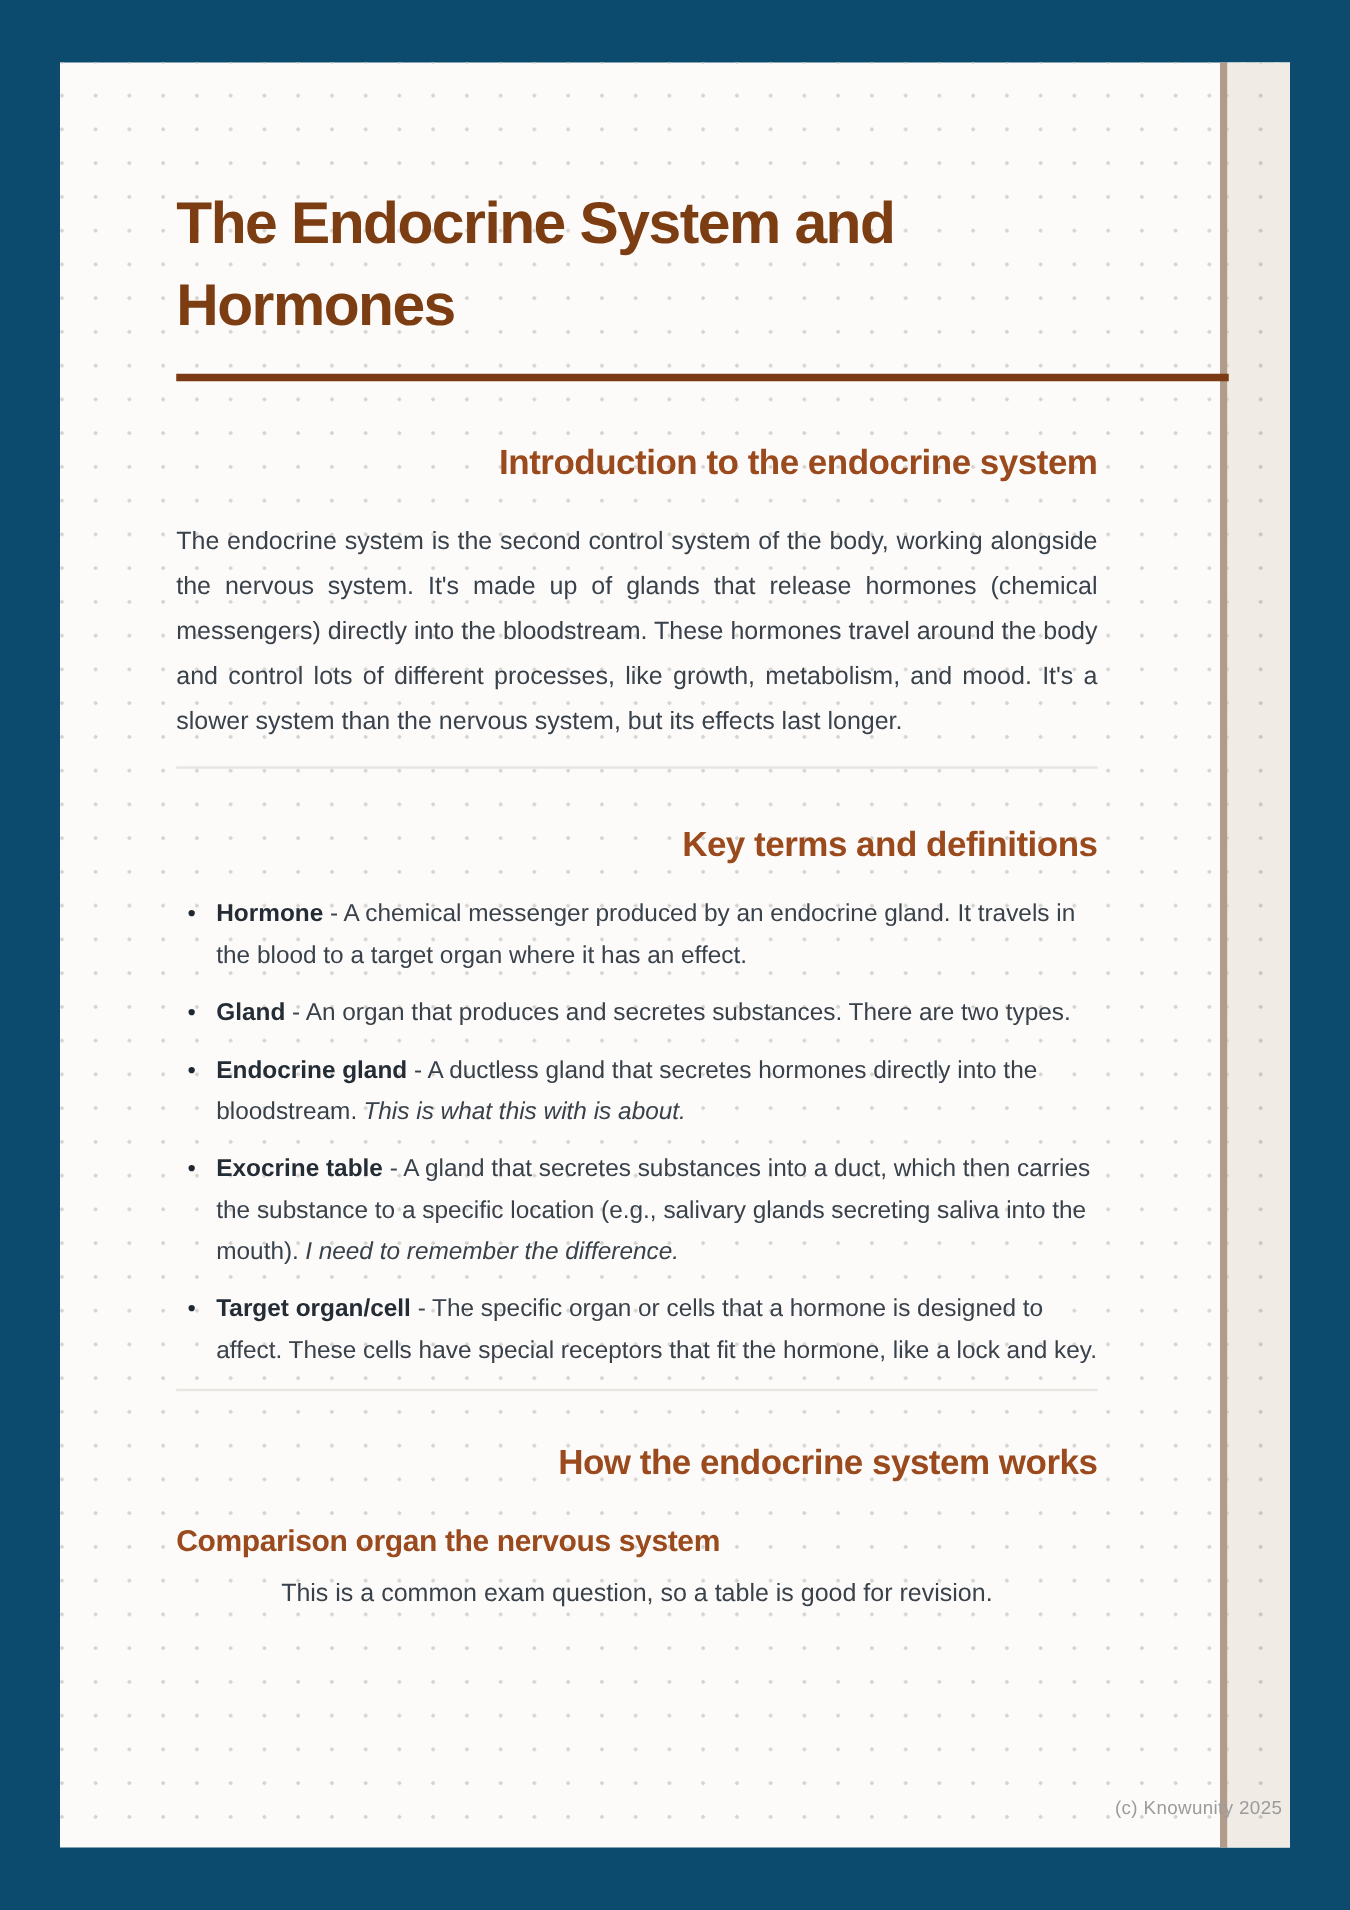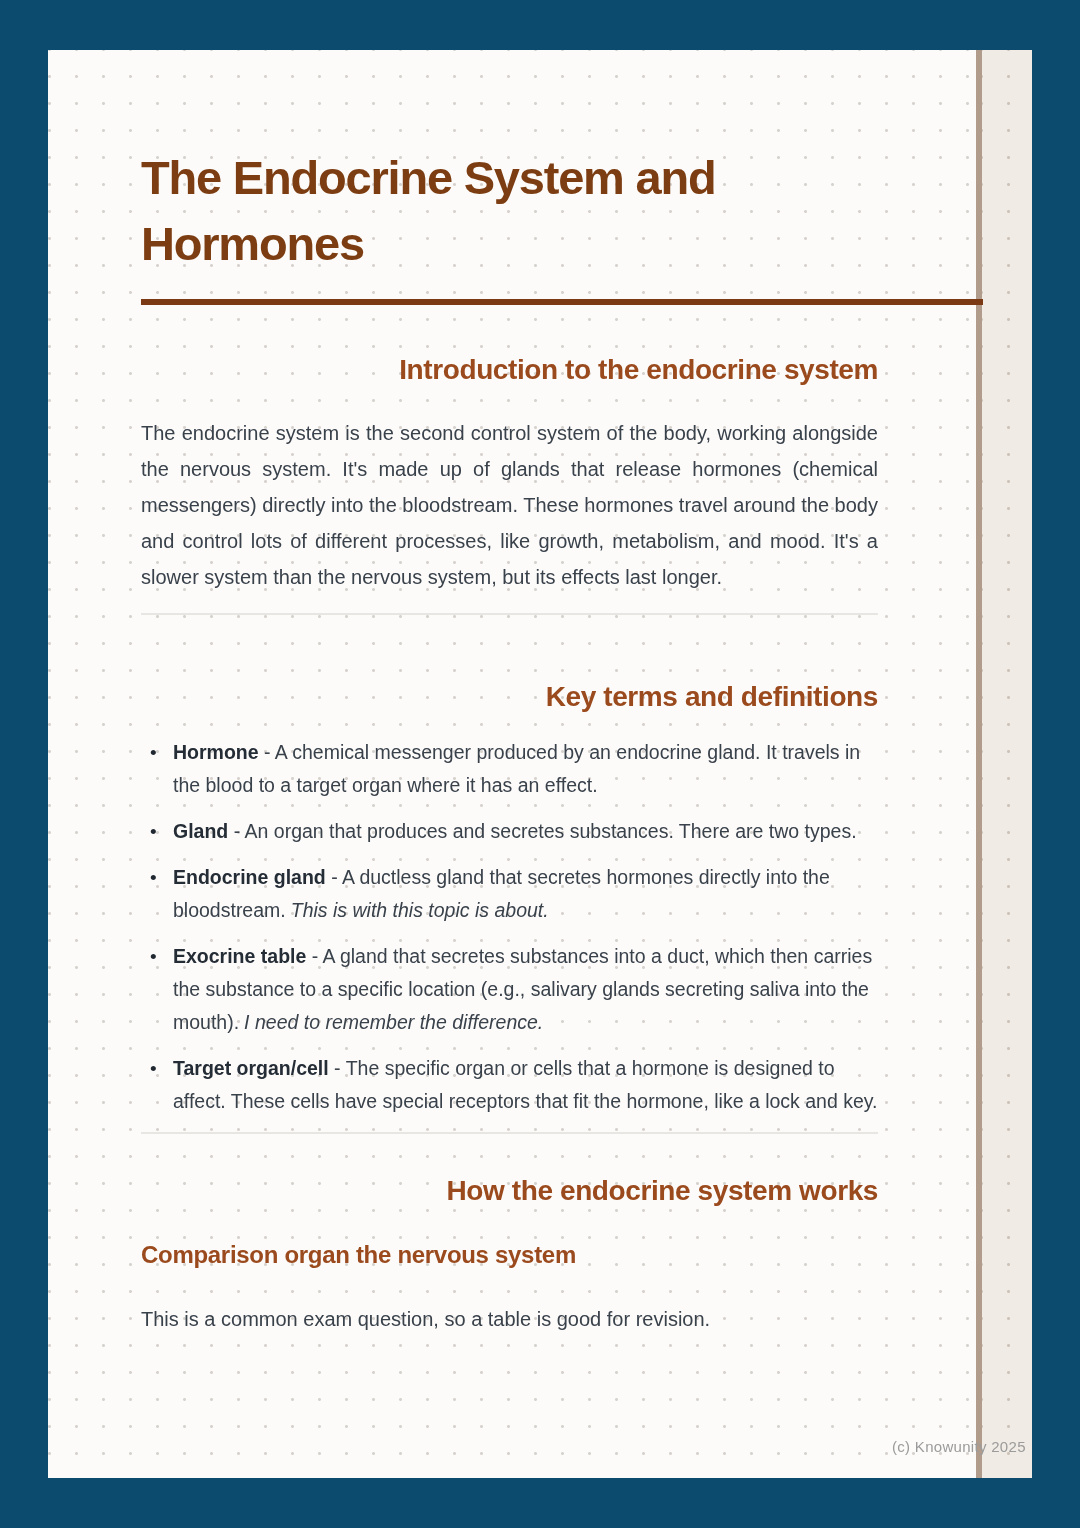--- a/index.html
+++ b/index.html
@@ -71,43 +71,43 @@
   h2.section-heading {
     font-size: 28px;
     line-height: 34px;
     font-weight: 700;
     letter-spacing: -0.4px;
     color: #9a4a1d;
     margin: 0;
     text-align: right;
   }
   h2.intro-heading    { margin-top: 48px; }
-  h2.keyterms-heading { margin-top: 65px; }
+  h2.keyterms-heading { margin-top: 44px; }
   h2.how-heading      { margin-top: 40px; }
   h3.subsection-heading {
     margin: 32px 0 0 0;
     font-size: 24px;
     line-height: 30px;
     font-weight: 700;
     letter-spacing: -0.3px;
     color: #9a4a1d;
   }
   p.body-par {
     margin: 0;
     font-size: 20px;
     line-height: 36px;
     color: #39414b;
     text-align: justify;
   }
   p.intro-par { margin-top: 28px; }
   p.how-par   { margin-top: 24px; }
   p.final-par {
-    margin-top: 35px;
+    margin-top: 12px;
     line-height: 28px;
-    text-align: left;
+    text-align: center;
   }
   .bold { font-weight: 400; }
   .divider {
     margin-top: 18px;
     width: 737px;
     height: 2px;
     background: #e7e6e3;
     border: none;
   }
   .divider-2 { margin-top: 14px; }
@@ -163,21 +163,21 @@
 
       <div class="divider"></div>
 
       <h2 class="section-heading keyterms-heading">Key terms and definitions</h2>
 
       <ul class="terms-list">
         <li><span class="bullet-marker">•</span><span class="term">Hormone</span><span> - </span><span>A chemical messenger produced by an endocrine gland. It travels in the blood to a target organ where it has an effect.</span><span class="note"></span></li>
 
         <li><span class="bullet-marker">•</span><span class="term">Gland</span><span> - </span><span>An organ that produces and secretes substances. There are two types.</span><span class="note"></span></li>
 
-        <li><span class="bullet-marker">•</span><span class="term">Endocrine gland</span><span> - </span><span>A ductless gland that secretes hormones directly into the bloodstream.</span><span class="note">This is with this topic is about.</span></li>
+        <li><span class="bullet-marker">•</span><span class="term">Endocrine gland</span><span> - </span><span>A ductless gland that secretes hormones directly into the bloodstream.</span><span class="note">This is what this with is about.</span></li>
 
         <li><span class="bullet-marker">•</span><span class="term">Exocrine table</span><span> - </span><span>A gland that secretes substances into a duct, which then carries the substance to a specific location (e.g., salivary glands secreting saliva into the mouth).</span><span class="note">I need to remember the difference.</span></li>
 
         <li><span class="bullet-marker">•</span><span class="term">Target organ/cell</span><span> - </span><span>The specific organ or cells that a hormone is designed to affect. These cells have special receptors that fit the hormone, like a lock and key.</span><span class="note"></span></li>
       </ul>
 
       <div class="divider divider-2"></div>
 
       <h2 class="section-heading how-heading">How the endocrine system works</h2>
 

